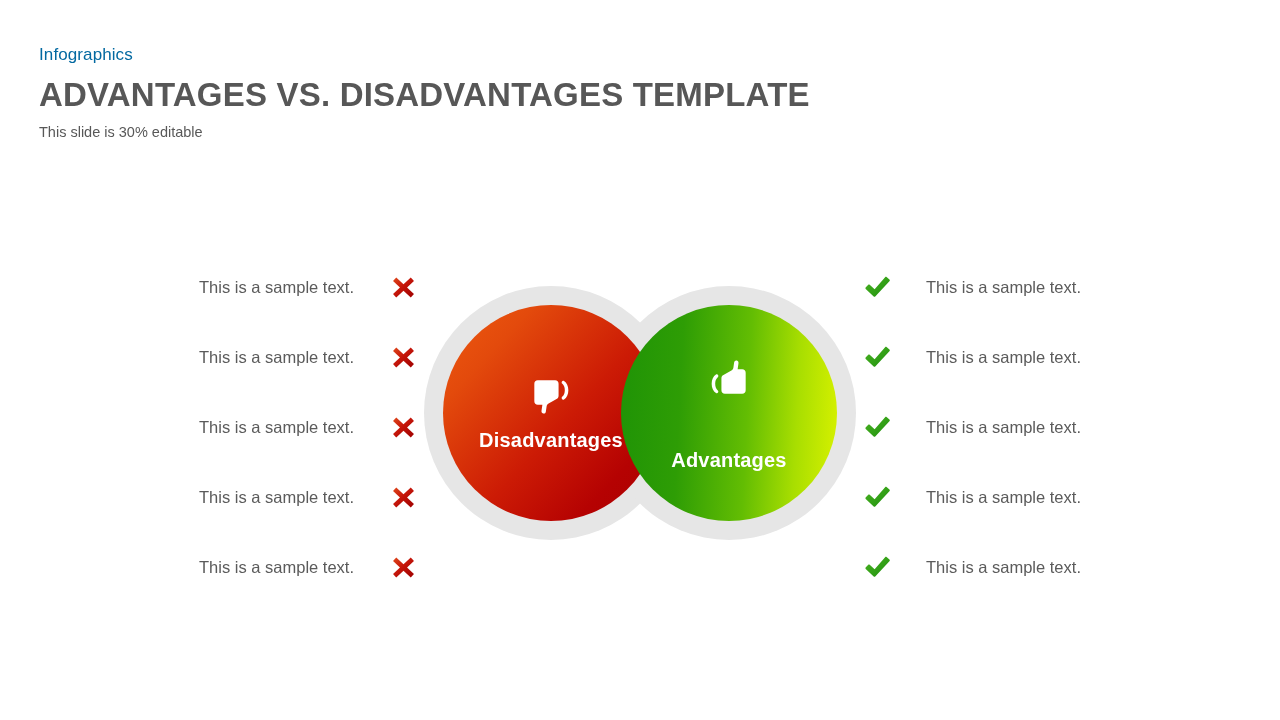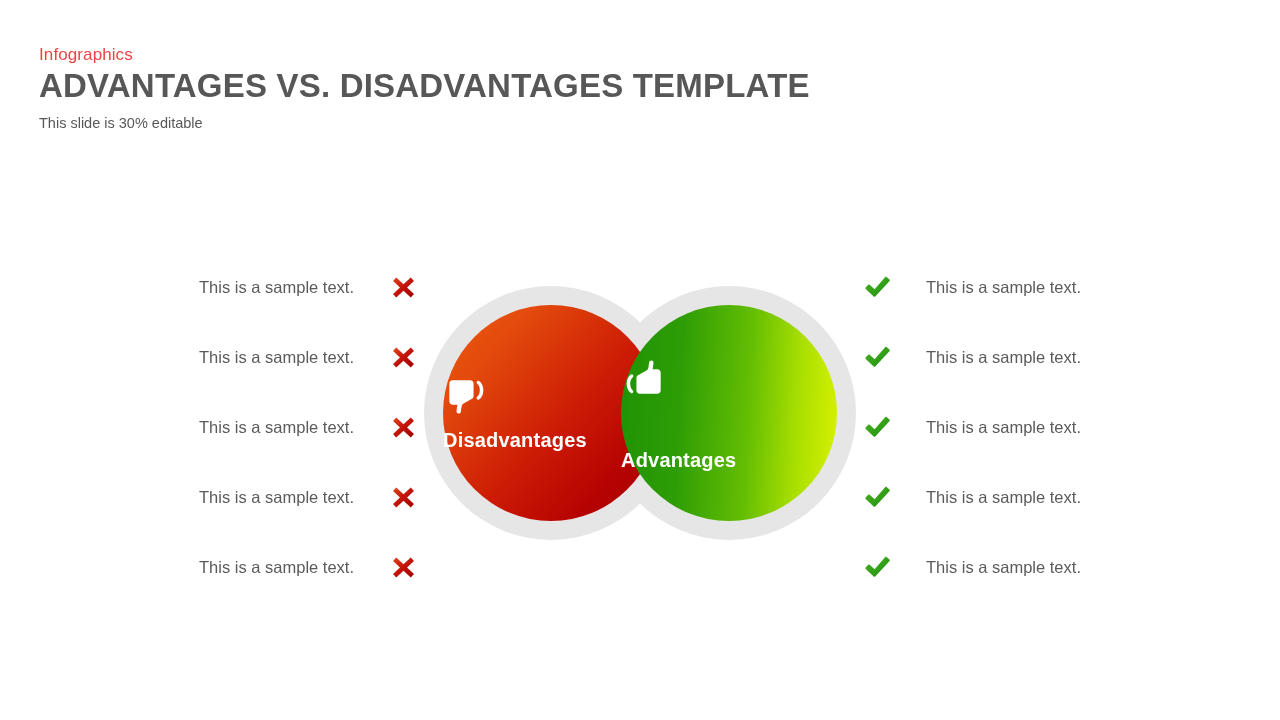--- a/index.html
+++ b/index.html
@@ -18,31 +18,32 @@
   
   .header {
     position: absolute;
     left: 39px;
     top: 44px;
     width: 1100px;
   }
   .eyebrow {
     font-family: "Liberation Sans", sans-serif;
     font-size: 17px;
-    color: #ef4444;
+    color: #0369a1;
     letter-spacing: 0.1px;
     line-height: 22px;
   }
   .page-title {
     font-family: "Liberation Sans", sans-serif;
     font-size: 33px;
     font-weight: bold;
     color: #575757;
     letter-spacing: 0.2px;
     line-height: 40px;
+    margin-top: 9px;
     white-space: nowrap;
   }
   .subtitle {
     font-family: "Liberation Sans", sans-serif;
     font-size: 14.5px;
     color: #585858;
     line-height: 20px;
     margin-top: 7px;
   }
 
@@ -107,21 +108,21 @@
     background: #e6e6e6;
   }
   .halo-left  { left: 0px;   top: 0px; width: 254px; height: 254px; }
   .halo-right { left: 178px; top: 0px; width: 254px; height: 254px; }
 
   .bubble {
     position: absolute;
     border-radius: 50%;
     display: flex;
     flex-direction: column;
-    align-items: flex-start;
+    align-items: center;
     justify-content: center;
   }
   .bubble-left {
     left: 19px;  top: 19px;
     width: 216px; height: 216px;
     background: linear-gradient(133deg, #ee5b10 0%, #e34a0c 22%, #cc1b05 55%, #b50202 80%, #aa0000 100%);
     z-index: 2;
   }
   .bubble-right {
     left: 197px; top: 19px;

